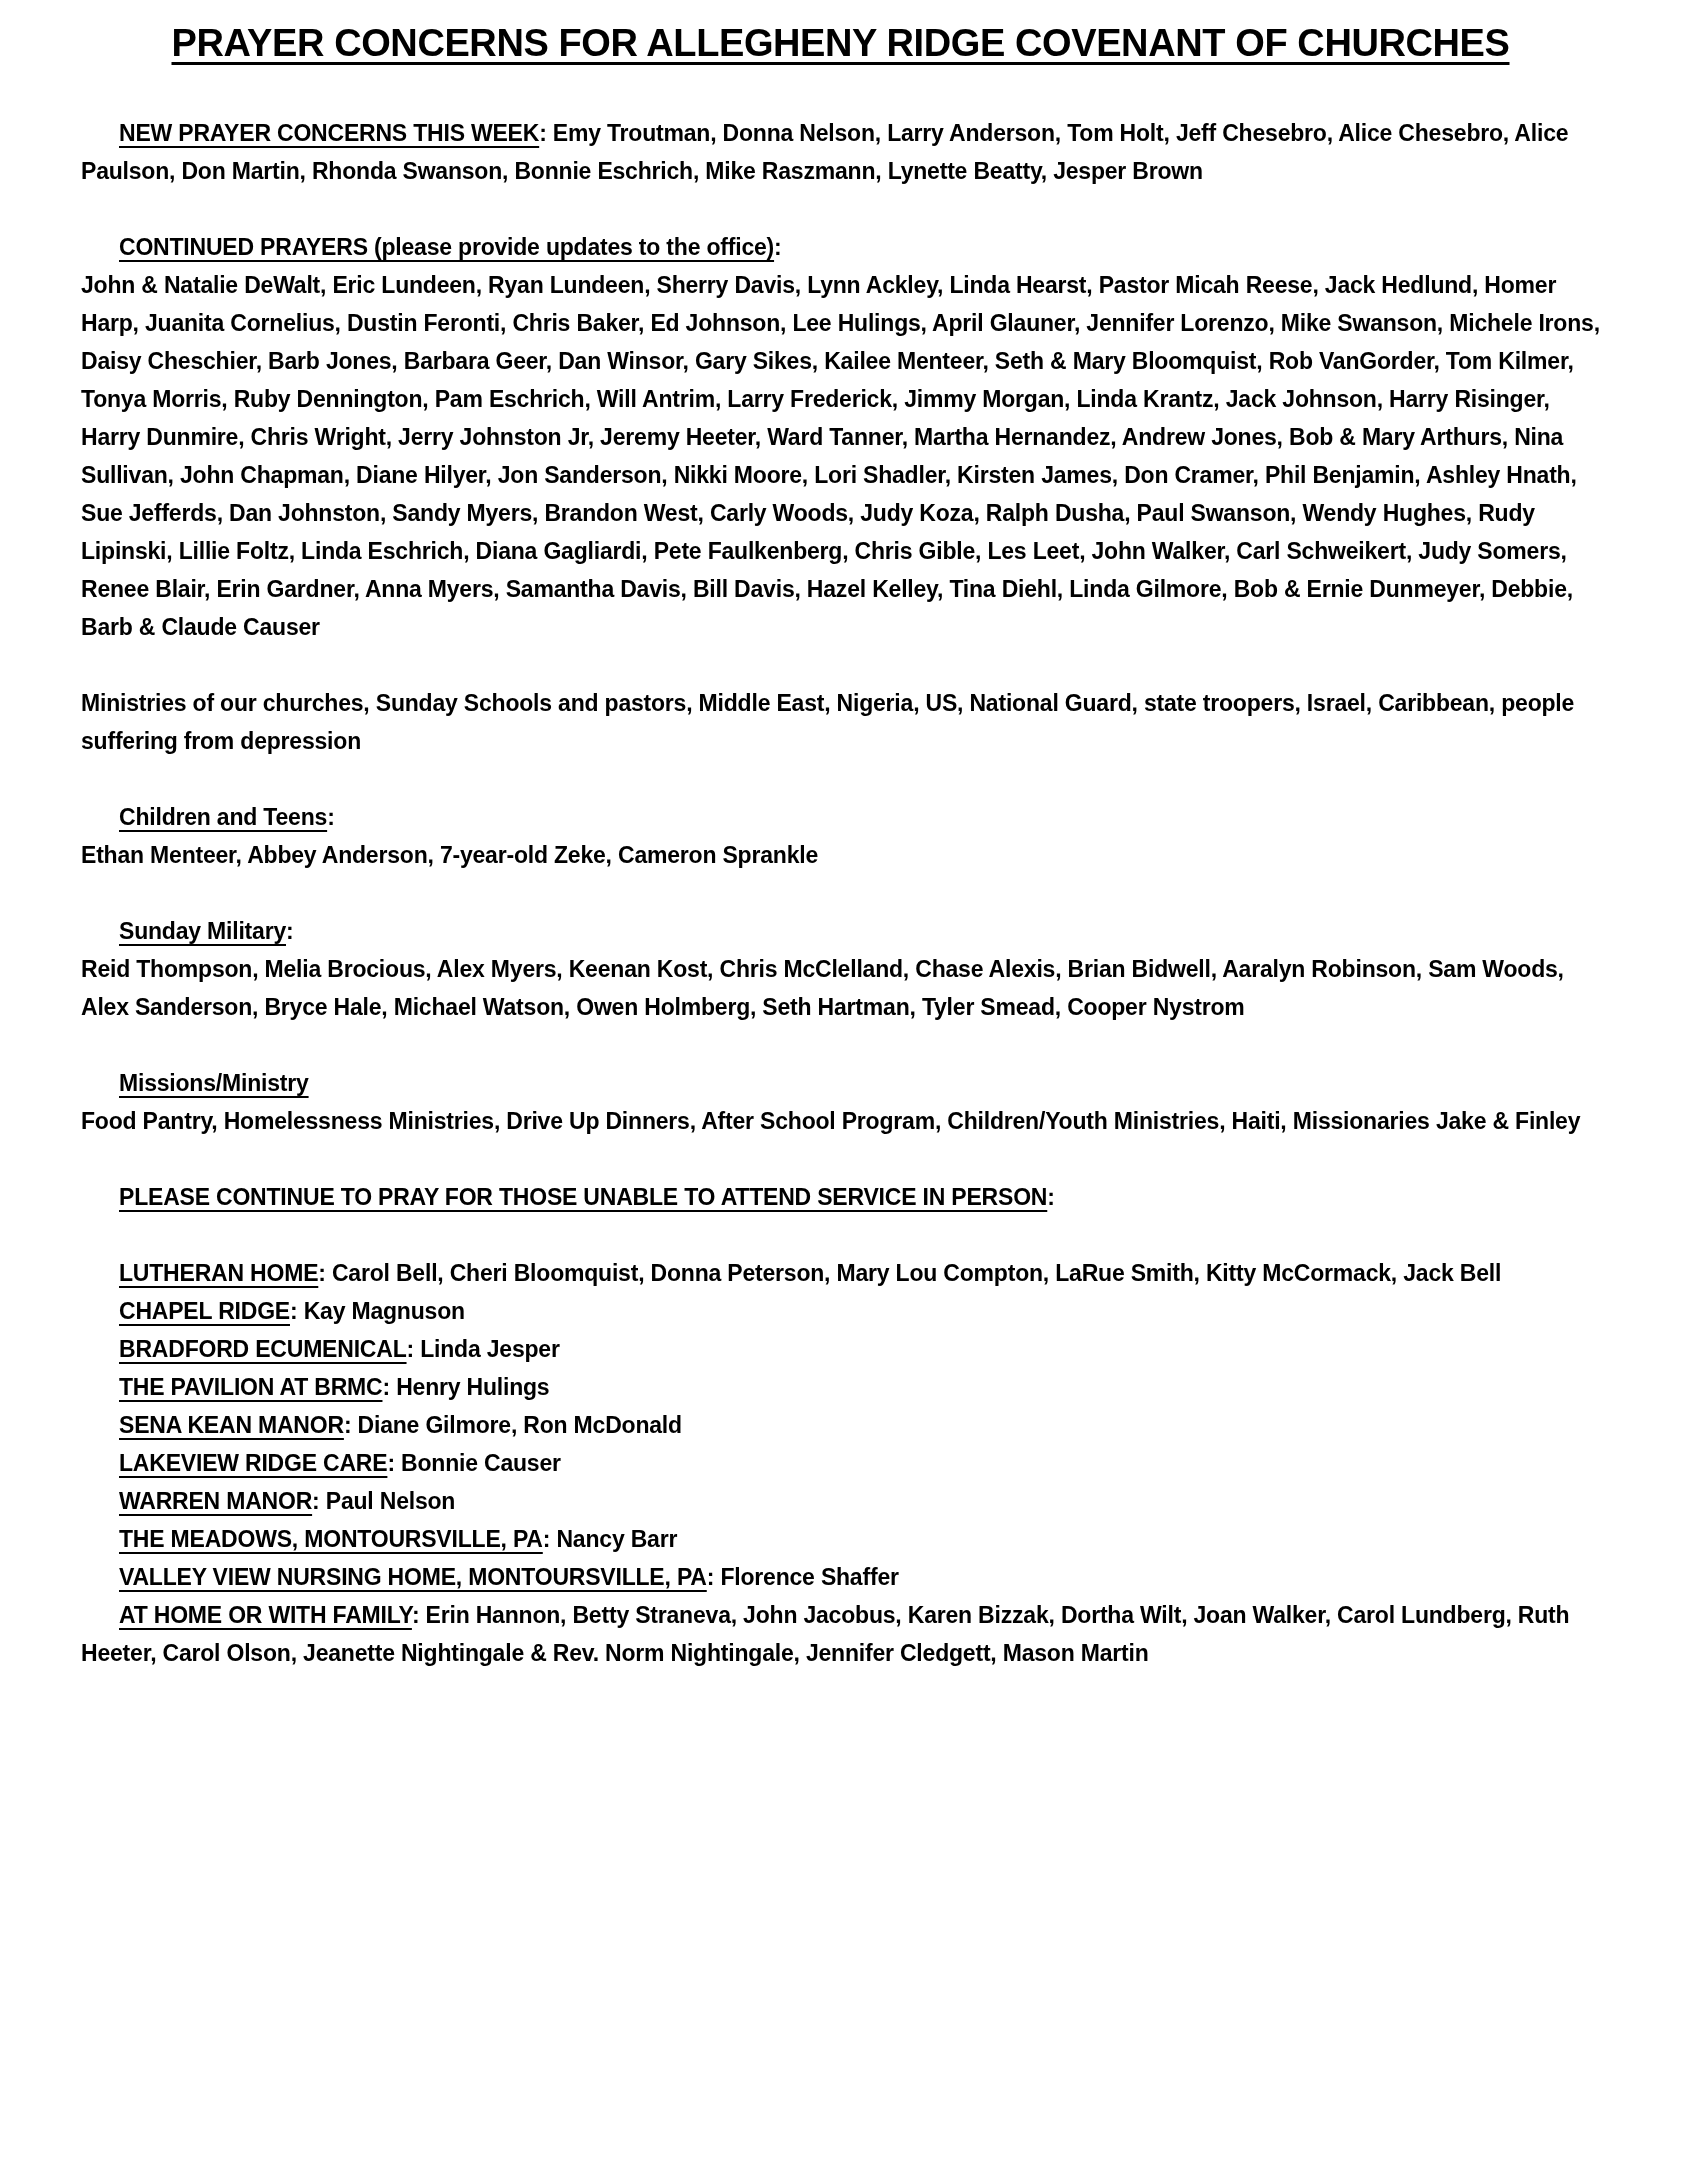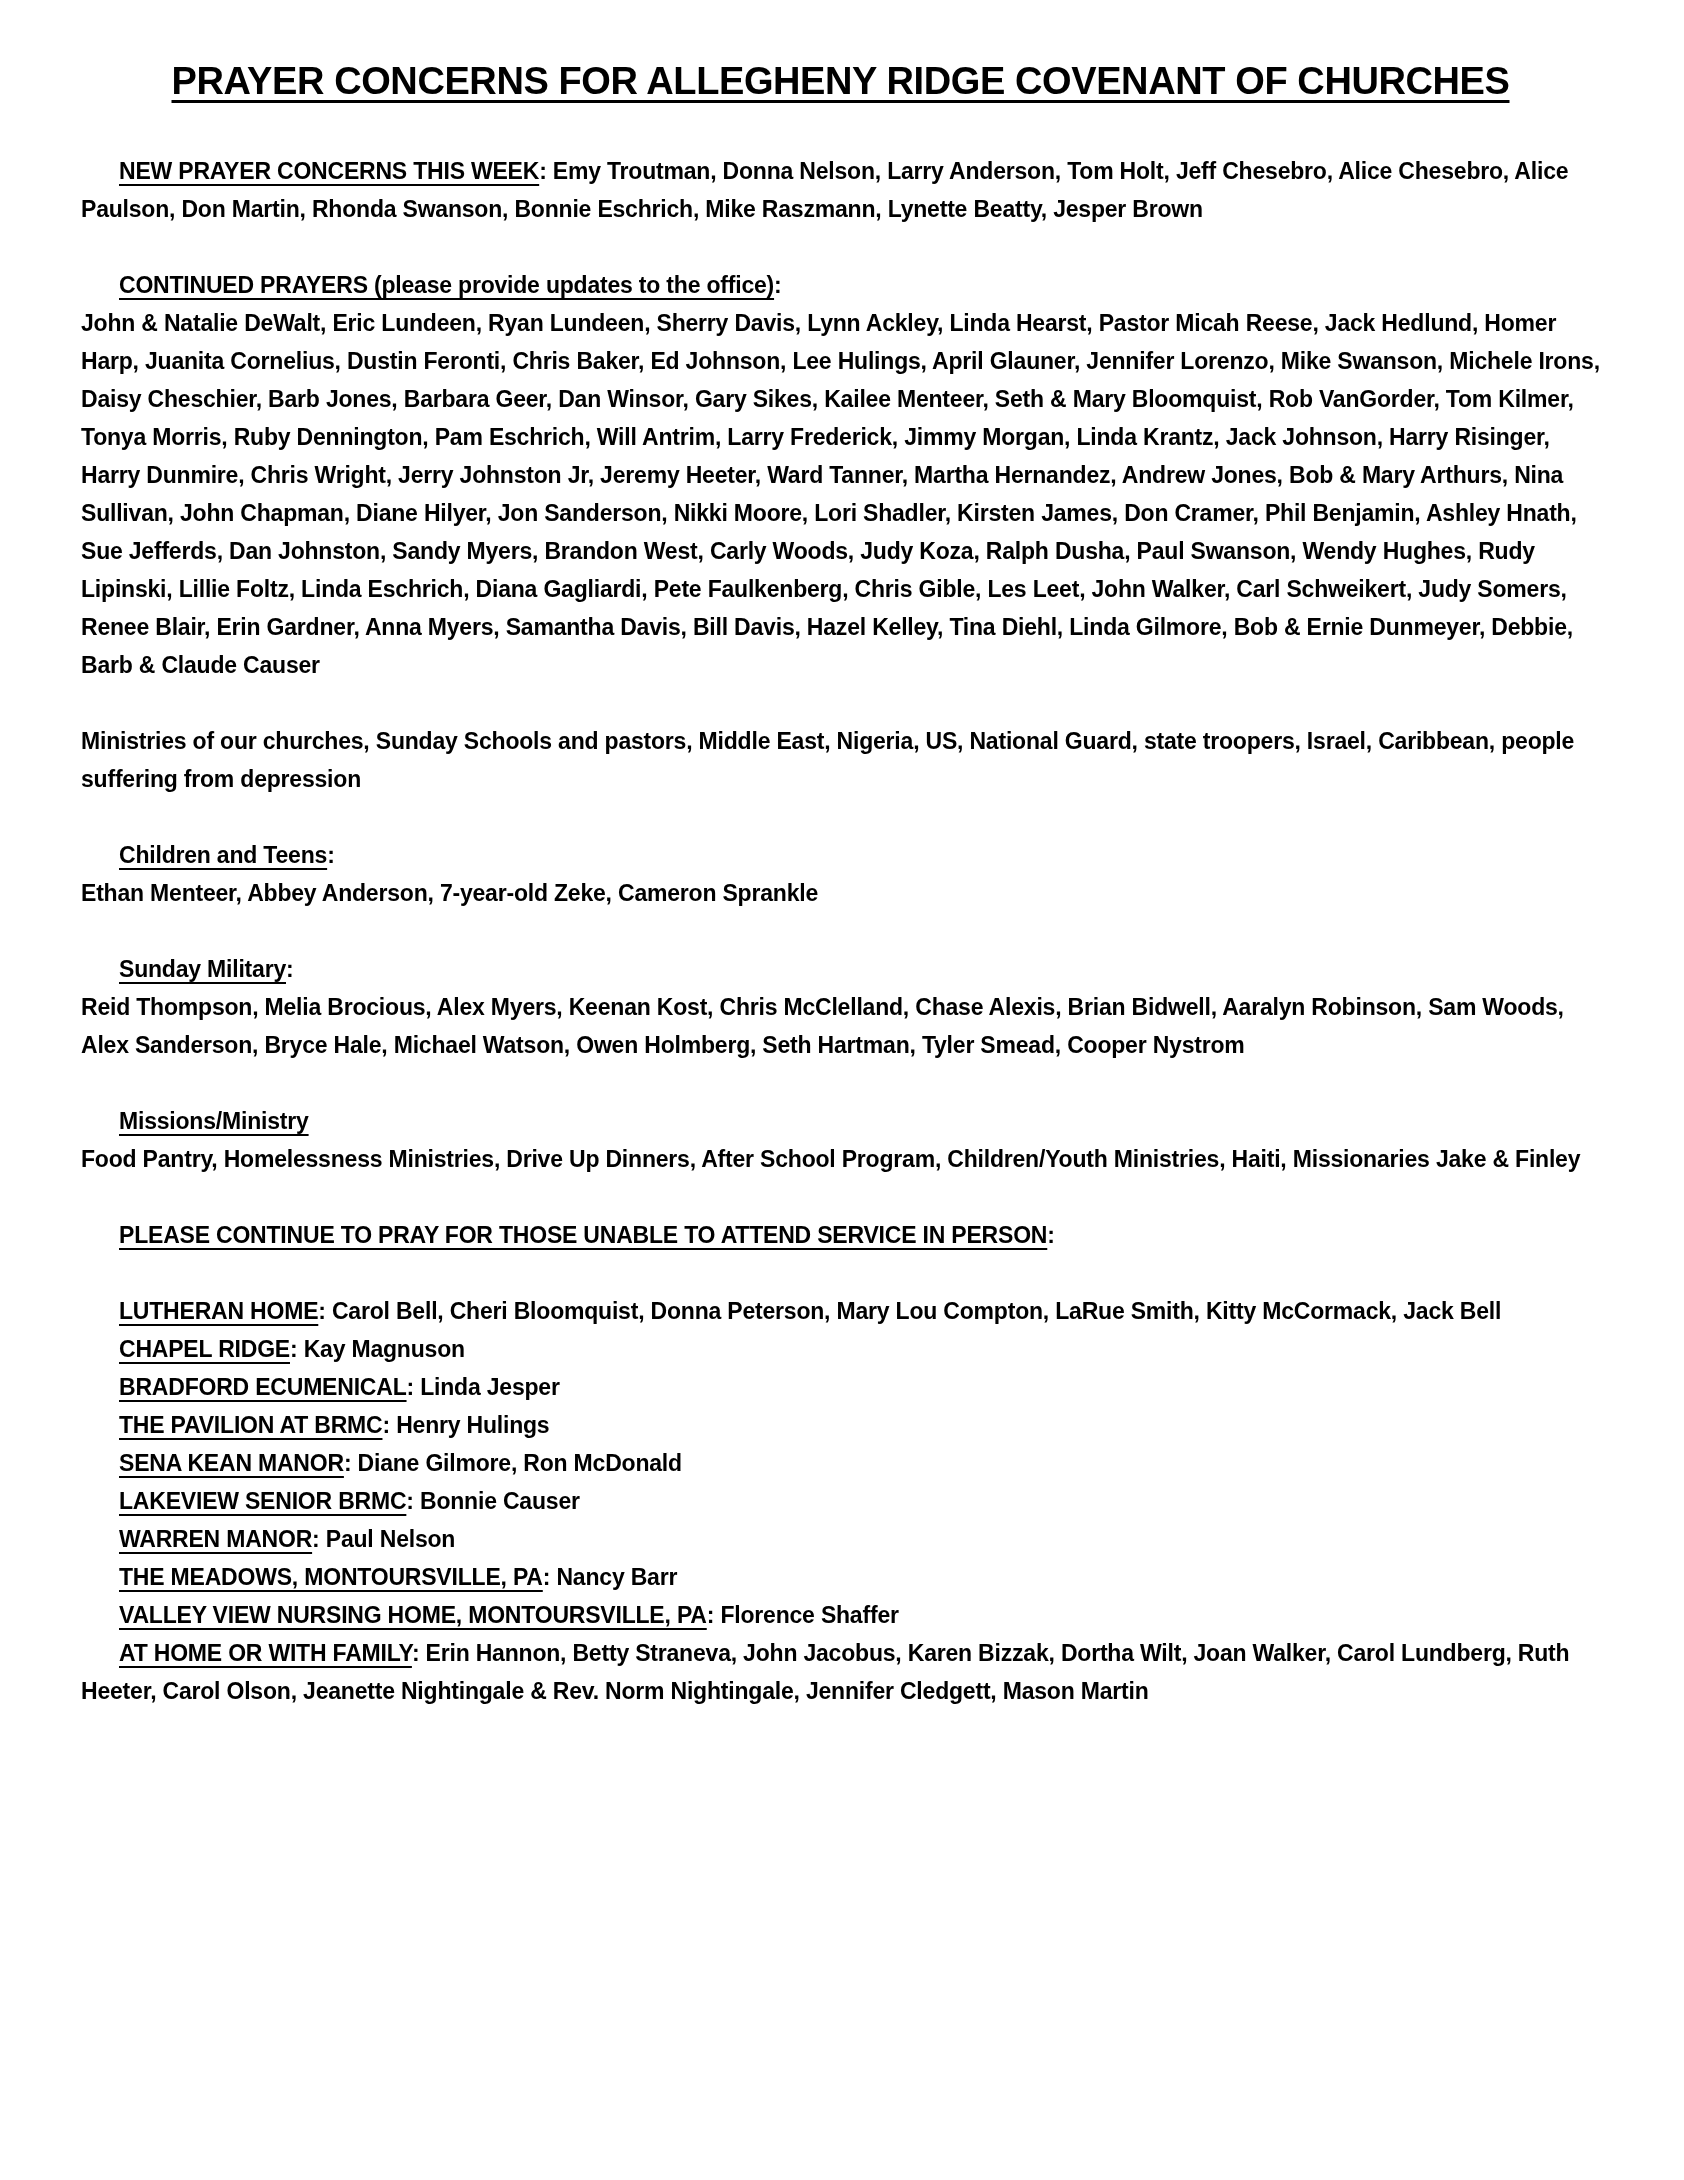--- a/index.html
+++ b/index.html
@@ -8,21 +8,21 @@
     position: relative;
     width: 1685px;
     min-height: 2181px;
     background: #ffffff;
     color: #000000;
     font-family: "Liberation Sans", sans-serif;
     font-weight: bold;
     font-size: 23px;
     line-height: 38px;
     letter-spacing: -0.2px;
-    padding: 58px 85px 51px 81px;
+    padding: 20px 85px 51px 81px;
   }
   .title {
     font-size: 38px;
     line-height: 46px;
     letter-spacing: -0.4px;
     text-align: center;
     text-decoration: underline;
     text-decoration-thickness: 2.6px;
     text-underline-offset: 6px;
     margin-bottom: 48px;
@@ -77,21 +77,21 @@
     <p><span class="u">LUTHERAN HOME</span><span>:</span>
       <span>Carol Bell, Cheri Bloomquist, Donna Peterson, Mary Lou Compton, LaRue Smith, Kitty McCormack, Jack Bell</span></p>
     <p><span class="u">CHAPEL RIDGE</span><span>:</span>
       <span>Kay Magnuson</span></p>
     <p><span class="u">BRADFORD ECUMENICAL</span><span>:</span>
       <span>Linda Jesper</span></p>
     <p><span class="u">THE PAVILION AT BRMC</span><span>:</span>
       <span>Henry Hulings</span></p>
     <p><span class="u">SENA KEAN MANOR</span><span>:</span>
       <span>Diane Gilmore, Ron McDonald</span></p>
-    <p><span class="u">LAKEVIEW SENIOR BRMC</span><span>:</span>
+    <p><span class="u">LAKEVIEW RIDGE CARE</span><span>:</span>
       <span>Bonnie Causer</span></p>
     <p><span class="u">WARREN MANOR</span><span>:</span>
       <span>Paul Nelson</span></p>
     <p><span class="u">THE MEADOWS, MONTOURSVILLE, PA</span><span>:</span>
       <span>Nancy Barr</span></p>
     <p><span class="u">VALLEY VIEW NURSING HOME, MONTOURSVILLE, PA</span><span>:</span>
       <span>Florence Shaffer</span></p>
     <p><span class="u">AT HOME OR WITH FAMILY</span><span>:</span>
       <span>Erin Hannon, Betty Straneva, John Jacobus, Karen Bizzak, Dortha Wilt, Joan Walker, Carol Lundberg, Ruth Heeter, Carol Olson, Jeanette Nightingale &amp; Rev. Norm Nightingale, Jennifer Cledgett, Mason Martin</span></p>
   </div>

